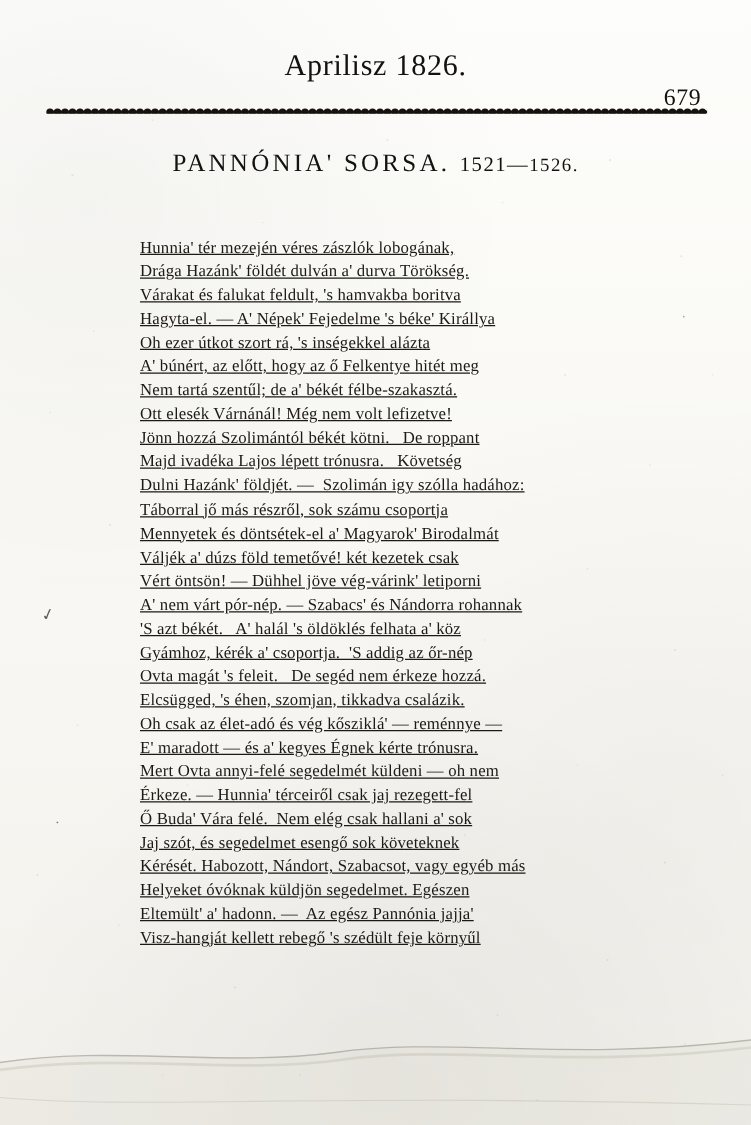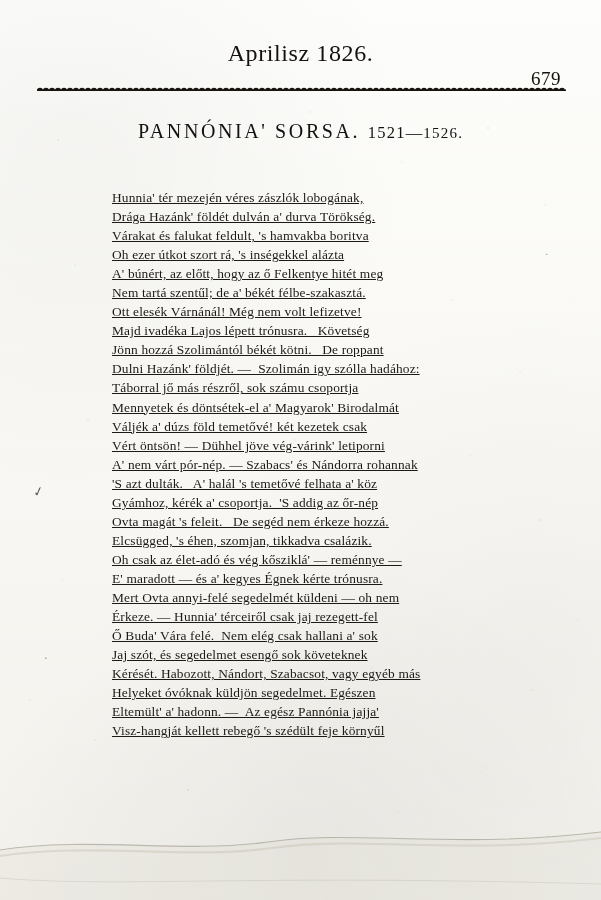--- a/index.html
+++ b/index.html
@@ -275,33 +275,34 @@
     <span>PANNÓNIA' SORSA.</span>
     <span class="years">
       <span>1521</span><span>—</span><span class="second">1526.</span>
     </span>
   </div>
 
   <div class="poem-body">
     <div class="line first-line">Hunnia' tér mezején véres zászlók lobogának,</div>
     <div class="line">Drága Hazánk' földét dulván a' durva Törökség.</div>
     <div class="line">Várakat és falukat feldult, 's hamvakba boritva</div>
+    <div class="line">Hagyta-el. — A' Népek' Fejedelme 's béke' Királlya</div>
     <div class="line">Oh ezer útkot szort rá, 's inségekkel alázta</div>
     <div class="line">A' búnért, az előtt, hogy az ő Felkentye hitét meg</div>
     <div class="line">Nem tartá szentűl; de a' békét félbe-szakasztá.</div>
     <div class="line">Ott elesék Várnánál! Még nem volt lefizetve!</div>
+    <div class="line">Jönn hozzá Szolimántól békét kötni.   De roppant</div>
     <div class="line">Majd ivadéka Lajos lépett trónusra.   Követség</div>
-    <div class="line">Jönn hozzá Szolimántól békét kötni.   De roppant</div>
     <div class="line">Dulni Hazánk' földjét. —  Szolimán igy szólla hadához:</div>
     <div class="line">Táborral jő más részről, sok számu csoportja</div>
     <div class="line">Mennyetek és döntsétek-el a' Magyarok' Birodalmát</div>
     <div class="line">Váljék a' dúzs föld temetővé! két kezetek csak</div>
     <div class="line">Vért öntsön! — Dühhel jöve vég-várink' letiporni</div>
     <div class="line">A' nem várt pór-nép. — Szabacs' és Nándorra rohannak</div>
-    <div class="line">'S azt dulták.   A' halál 's temetővé felhata a' köz</div>
+    <div class="line">'S azt békét.   A' halál 's öldöklés felhata a' köz</div>
     <div class="line">Gyámhoz, kérék a' csoportja.  'S addig az őr-nép</div>
     <div class="line">Ovta magát 's feleit.   De segéd nem érkeze hozzá.</div>
     <div class="line">Elcsügged, 's éhen, szomjan, tikkadva csalázik.</div>
     <div class="line">Oh csak az élet-adó és vég kősziklá' — reménnye —</div>
     <div class="line">E' maradott — és a' kegyes Égnek kérte trónusra.</div>
     <div class="line">Mert Ovta annyi-felé segedelmét küldeni — oh nem</div>
     <div class="line">Érkeze. — Hunnia' térceiről csak jaj rezegett-fel</div>
     <div class="line">Ő Buda' Vára felé.  Nem elég csak hallani a' sok</div>
     <div class="line">Jaj szót, és segedelmet esengő sok követeknek</div>
     <div class="line">Kérését. Habozott, Nándort, Szabacsot, vagy egyéb más</div>

